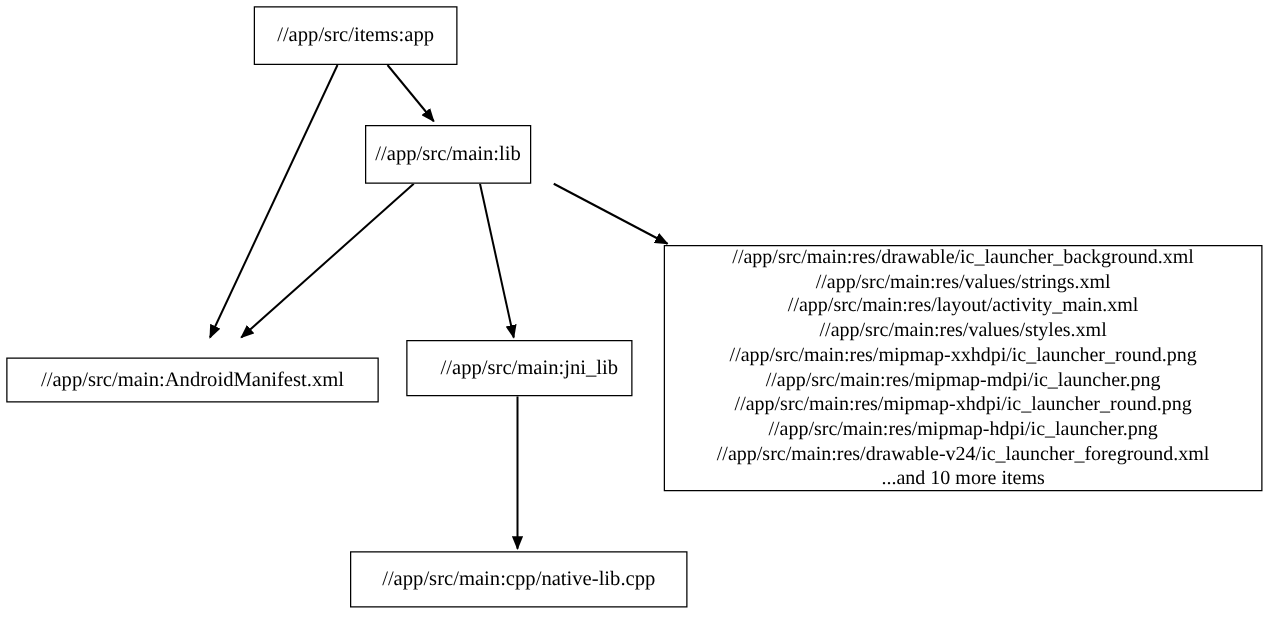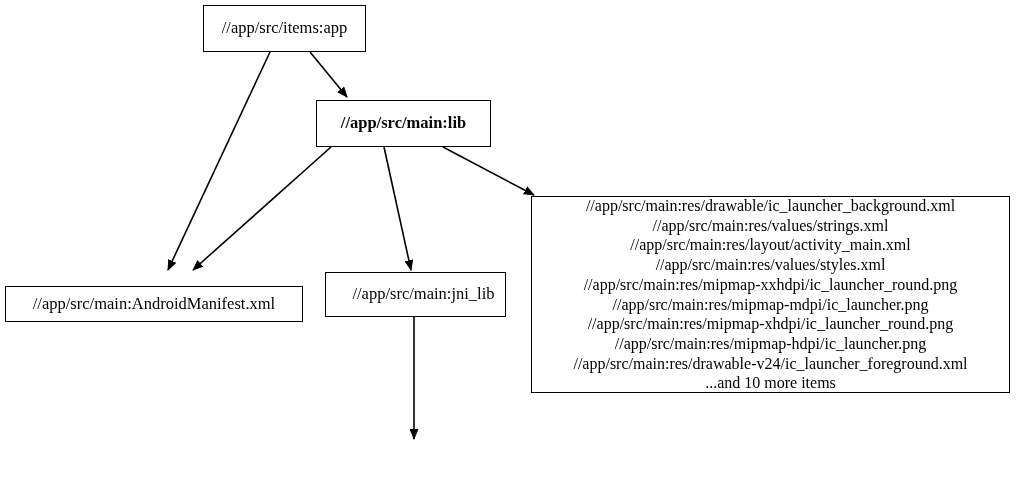--- a/index.html
+++ b/index.html
@@ -48,21 +48,21 @@
     white-space: pre;
     line-height: 19.7px;
     font-size: 16px;
   }
   .node-multiline .node-label {
     white-space: pre;
   }
 
   
   #node-app        { left: 203px; top: 5px;   width: 163px; height: 47px; }
-  #node-lib        { left: 316px; top: 100px; width: 175px; height: 47px; font-weight: bold; }
+  #node-lib        { left: 292px; top: 100px; width: 133px; height: 47px; }
   #node-manifest   { left: 5px;   top: 286px; width: 298px; height: 36px; }
   #node-jni-lib    { left: 325px; top: 272px; width: 181px; height: 45px; padding-left: 16px; }
   #node-res        { left: 531px; top: 196px; width: 479px; height: 197px; }
   #node-native-lib { left: 280px; top: 441px; width: 270px; height: 45px; }
 </style>
 </head>
 <body>
 
 <div id="graph">
 
@@ -108,14 +108,17 @@
 //app/src/main:res/layout/activity_main.xml
 //app/src/main:res/values/styles.xml
 //app/src/main:res/mipmap-xxhdpi/ic_launcher_round.png
 //app/src/main:res/mipmap-mdpi/ic_launcher.png
 //app/src/main:res/mipmap-xhdpi/ic_launcher_round.png
 //app/src/main:res/mipmap-hdpi/ic_launcher.png
 //app/src/main:res/drawable-v24/ic_launcher_foreground.xml
 ...and 10 more items</span>
   </div>
 
+  <div class="node" id="node-native-lib">
+    <span class="node-label">//app/src/main:cpp/native-lib.cpp</span>
+  </div>
 
 </div>
 
 </body></html>

